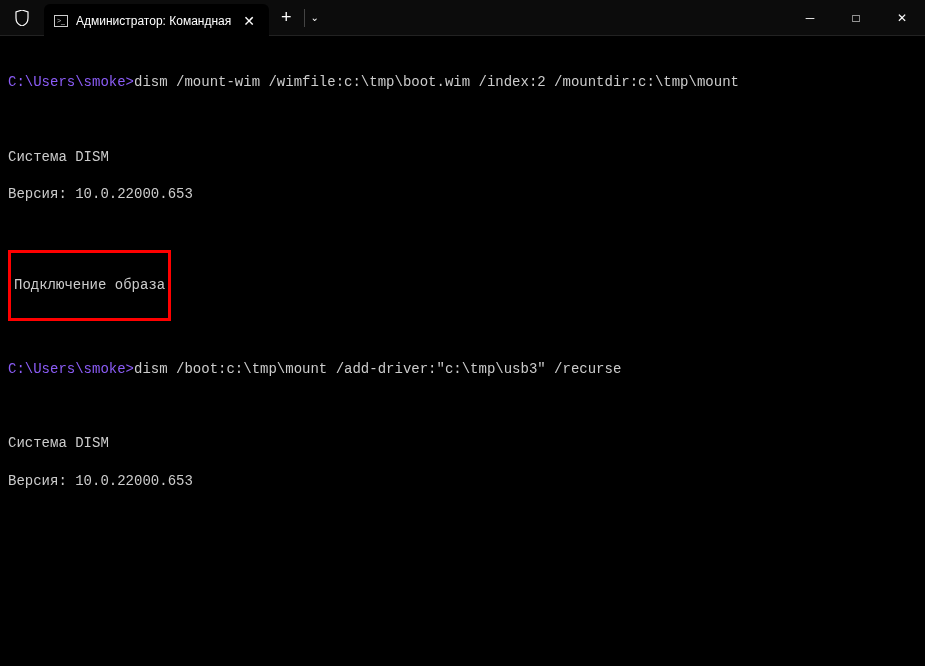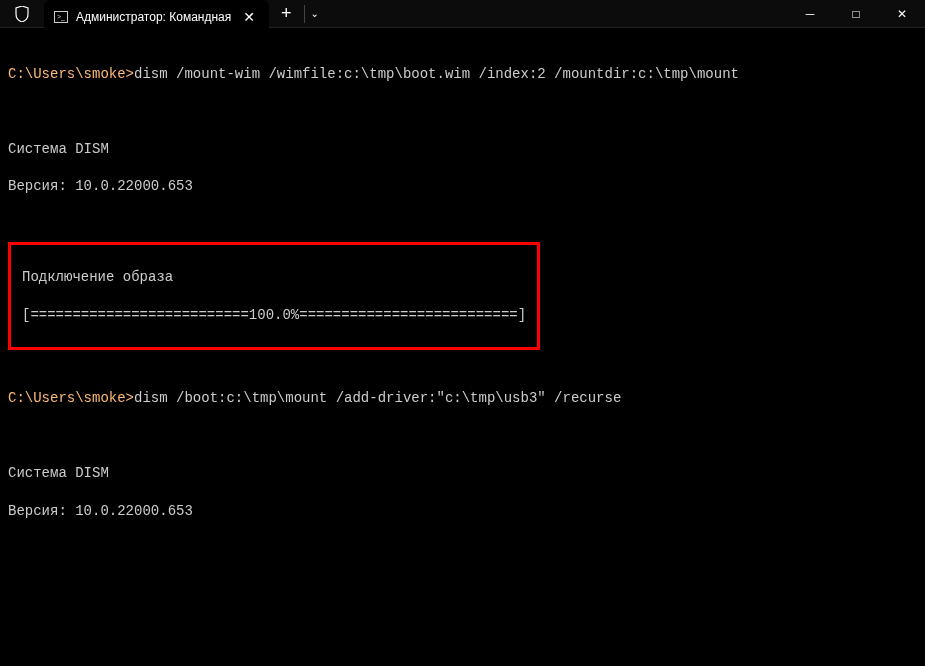--- a/index.html
+++ b/index.html
@@ -6,21 +6,21 @@
     body {
       background: #000;
       font-family: Consolas, 'Courier New', monospace;
       font-size: 14px;
       color: #ccc;
       width: 925px;
       height: 666px;
       overflow: hidden;
     }
     .title-bar {
-      height: 28px;
+      height: 36px;
       background: #0c0c0c;
       display: flex;
       align-items: center;
       color: #fff;
       font-family: 'Segoe UI', sans-serif;
       font-size: 12px;
       border-bottom: 1px solid #222;
     }
     .shield-icon {
       width: 16px;
@@ -62,29 +62,29 @@
       justify-content: center;
       color: #fff;
       cursor: pointer;
     }
     .terminal-content {
       padding: 18px 8px 8px 8px;
       line-height: 1.35;
       white-space: pre-wrap;
       word-break: break-all;
     }
-    .prompt { color: #fdba74; }
+    .prompt { color: #8b5cf6; }
     .cmd-underlined {
       text-decoration-color: #e00;
       text-decoration-thickness: 3px;
       text-underline-offset: 5px;
     }
     .red-box {
       border: 3px solid #ff0000;
-      padding: 4px 11px;
+      padding: 4px 3px;
       margin: 2px 0;
       display: inline-block;
     }
     .blank { height: 18px; }
   </style>
 </head>
 <body>
 
 <div class="title-bar">
   <span class="shield-icon">
@@ -118,21 +118,20 @@
 </div>
 
 <div class="terminal-content">
 <div><span class="prompt">C:\Users\smoke&gt;</span><span class="cmd-underlined">dism /mount-wim /wimfile:c:\tmp\boot.wim /index:2 /mountdir:c:\tmp\mount </span></div>
 <div class="blank"></div>
 <div>Cистема DISM</div>
 <div>Версия: 10.0.22000.653</div>
 <div style="height:6px"></div>
 <span class="red-box">
 <div>Подключение образа</div>
-<div>[==========================100.0%==========================]</div>
 </span>
 <div class="blank"></div>
 <div><span class="prompt">C:\Users\smoke&gt;</span><span class="cmd-underlined">dism /boot:c:\tmp\mount /add-driver:"c:\tmp\usb3" /recurse</span></div>
 <div class="blank"></div>
 <div>Cистема DISM</div>
 <div>Версия: 10.0.22000.653</div>
 <div class="blank"></div>
 <div style="height:6px"></div>
 
 

